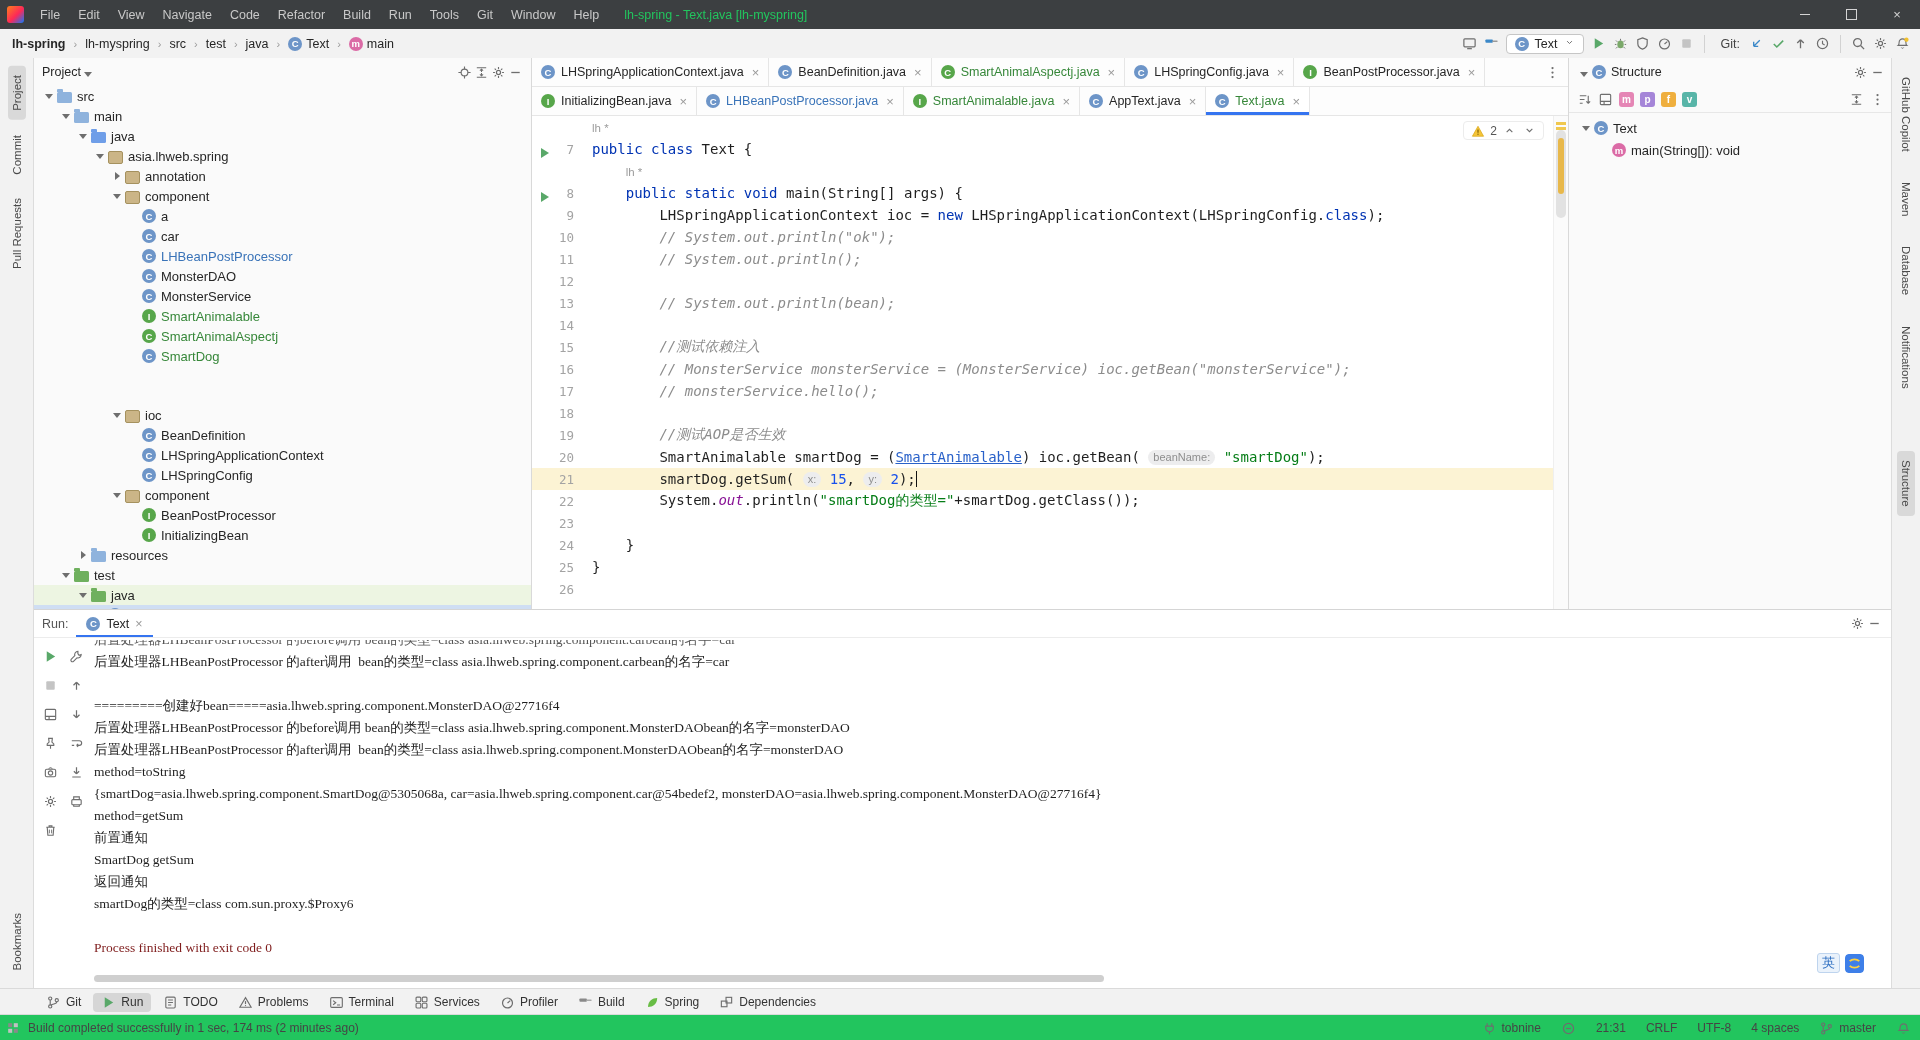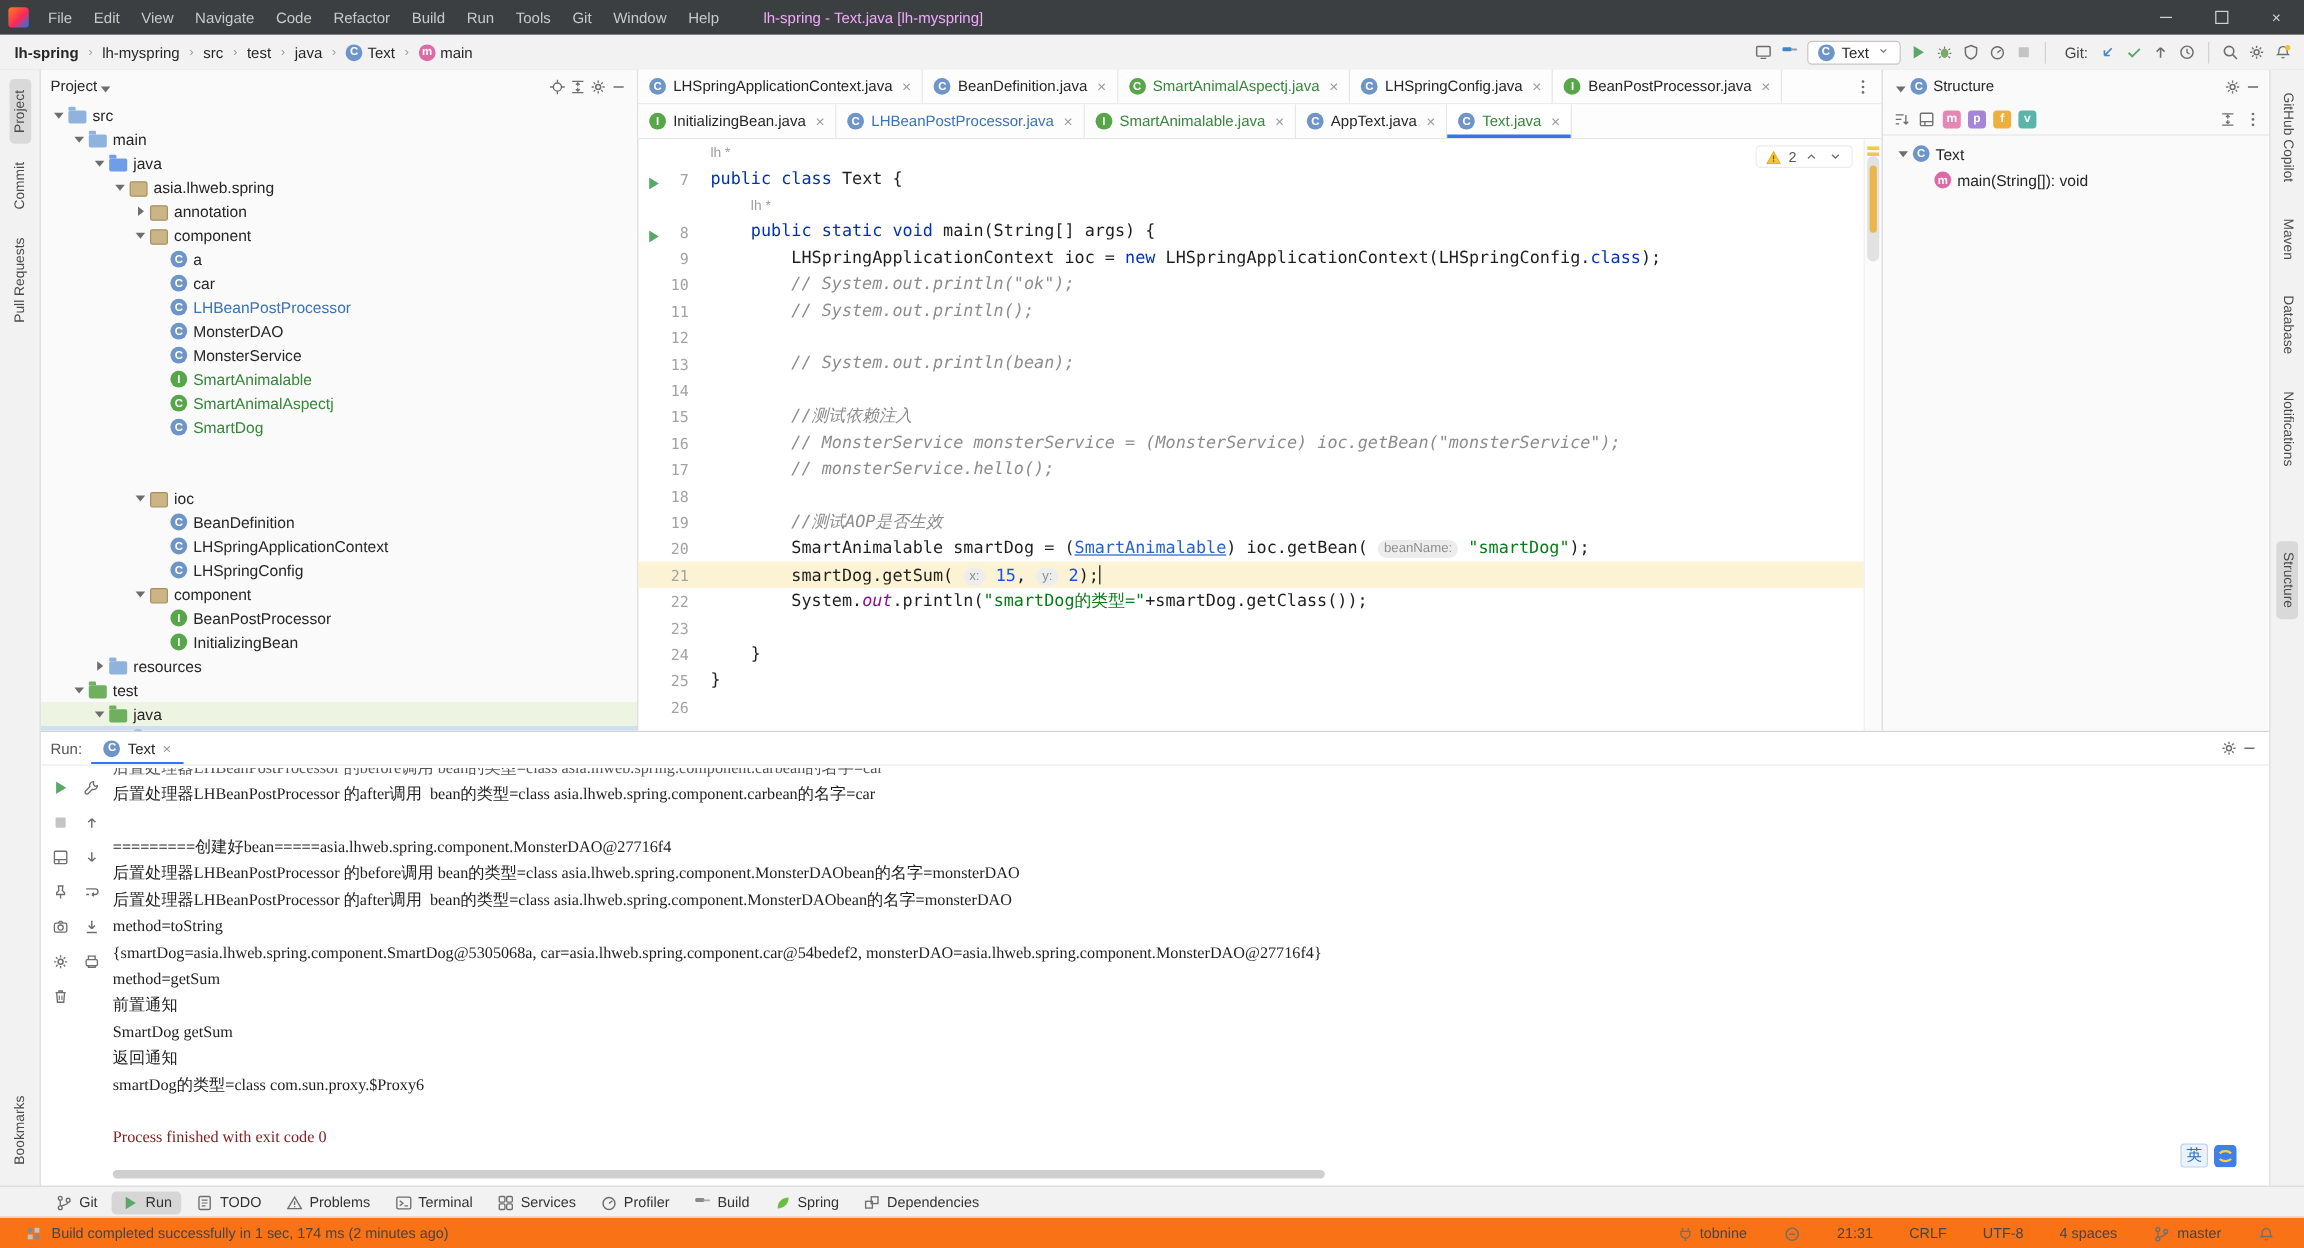--- a/index.html
+++ b/index.html
@@ -3,21 +3,21 @@
 <meta charset="utf-8">
 <style>
   html,body{margin:0;padding:0}
   body{font-family:"Liberation Sans",sans-serif;cursor:default;-webkit-user-select:none;user-select:none}
   #app{position:relative;width:1920px;height:1040px;background:#f2f2f2;overflow:hidden;font-size:13px;color:#262626}
 
   
   .titlebar{position:absolute;left:0;top:0;right:0;height:29px;background:#3c3f41;display:flex;align-items:center;color:#c9c9c9;font-size:12.5px}
   .logo{width:17px;height:17px;margin:0 7px 0 7px;border-radius:3px;background:linear-gradient(135deg,#fc801d,#fe2857 55%,#0a7bff)}
   .menu-item{padding:6px 9px}
-  .tb-title{margin-left:28px;color:#f0abfc}
+  .tb-title{margin-left:16px;color:#22c55e}
   .win-btns{margin-left:auto;display:flex;height:100%}
   .win-btn{width:46px;display:flex;align-items:center;justify-content:center;color:#d4d4d4;font-size:13px}
   .win-btn .sq{width:9px;height:9px;border:1px solid #d4d4d4}
   .win-btn .ln{width:10px;height:1px;background:#d4d4d4}
 
   
   .toolbar{position:absolute;left:0;top:29px;right:0;height:29px;background:#f2f2f2;border-bottom:1px solid #d7d7d7;display:flex;align-items:center;padding:0 10px;font-size:12.5px}
   .crumbs{display:flex;align-items:center}
   .crumb{display:flex;align-items:center;gap:4px;padding:2px 2px}
   .crumb.bold{font-weight:bold}
@@ -119,22 +119,22 @@
   .console .sys{color:#7f1d1d}
   .hthumb{position:absolute;left:60px;bottom:7px;width:1010px;height:7px;background:#cfcfcf;border-radius:4px}
   .ime{position:absolute;right:28px;bottom:16px;display:flex;align-items:center;gap:5px}
   .ime-badge{background:#eaf2fb;color:#2f6fc1;border:1px solid #bed4ee;border-radius:3px;padding:0 4px;font-size:13px;line-height:18px}
   .ime-ico{width:19px;height:19px;border-radius:4px;overflow:hidden;display:inline-flex}
 
   
   .bottombar{position:absolute;left:0;right:0;top:988px;height:26px;background:#f2f2f2;border-top:1px solid #dadada;display:flex;align-items:center;padding-left:38px;gap:4px;z-index:6}
   .bb-item{display:flex;align-items:center;gap:5px;padding:2px 8px;border-radius:4px;font-size:12px;color:#333}
   .bb-item.active{background:#d6d6d6}
-  .statusbar{position:absolute;left:0;right:0;top:1014px;height:26px;background:#f97316;border-top:1px solid #dadada;display:flex;align-items:center;padding:0 20px;font-size:12px;color:#454545;z-index:6}
-  .sb-right{margin-left:auto;display:flex;align-items:center;gap:30px;padding-right:4px}
+  .statusbar{position:absolute;left:0;right:0;top:1014px;height:26px;background:#22c55e;border-top:1px solid #dadada;display:flex;align-items:center;padding:0 5px;font-size:12px;color:#454545;z-index:6}
+  .sb-right{margin-left:auto;display:flex;align-items:center;gap:20px;padding-right:4px}
   .sb-item{display:flex;align-items:center;gap:5px}
 </style>
 </head>
 <body>
 
 <div id="app">
 
   <div class="titlebar">
     <span class="logo"></span>
     <span id="menus" style="display:flex">

